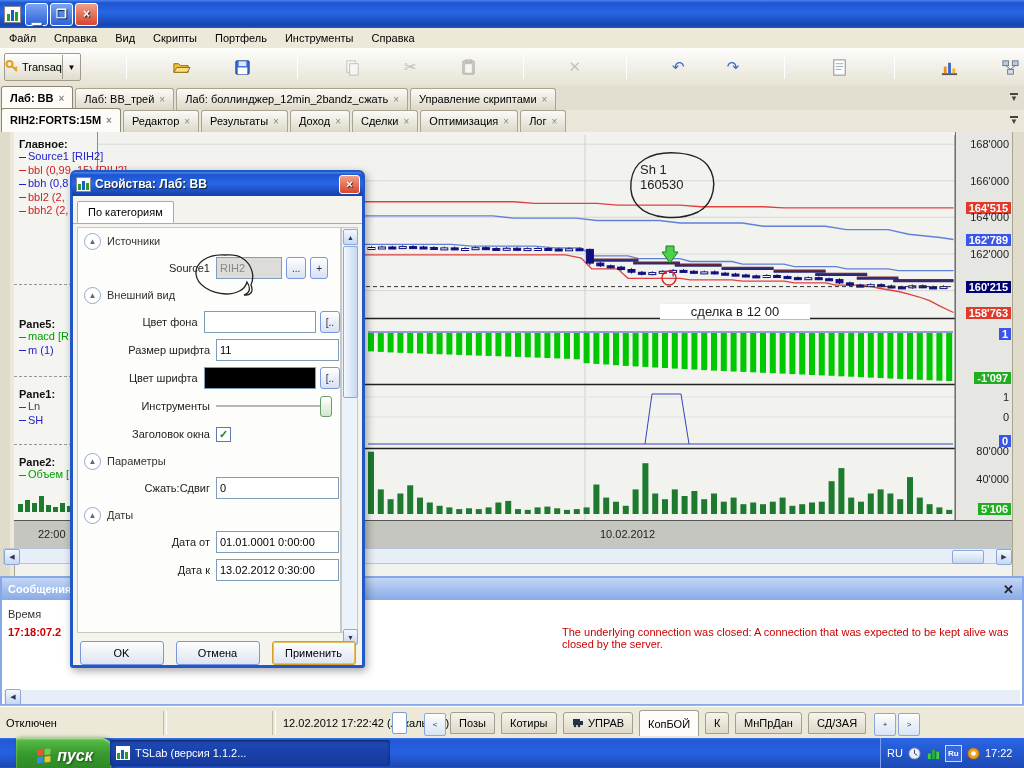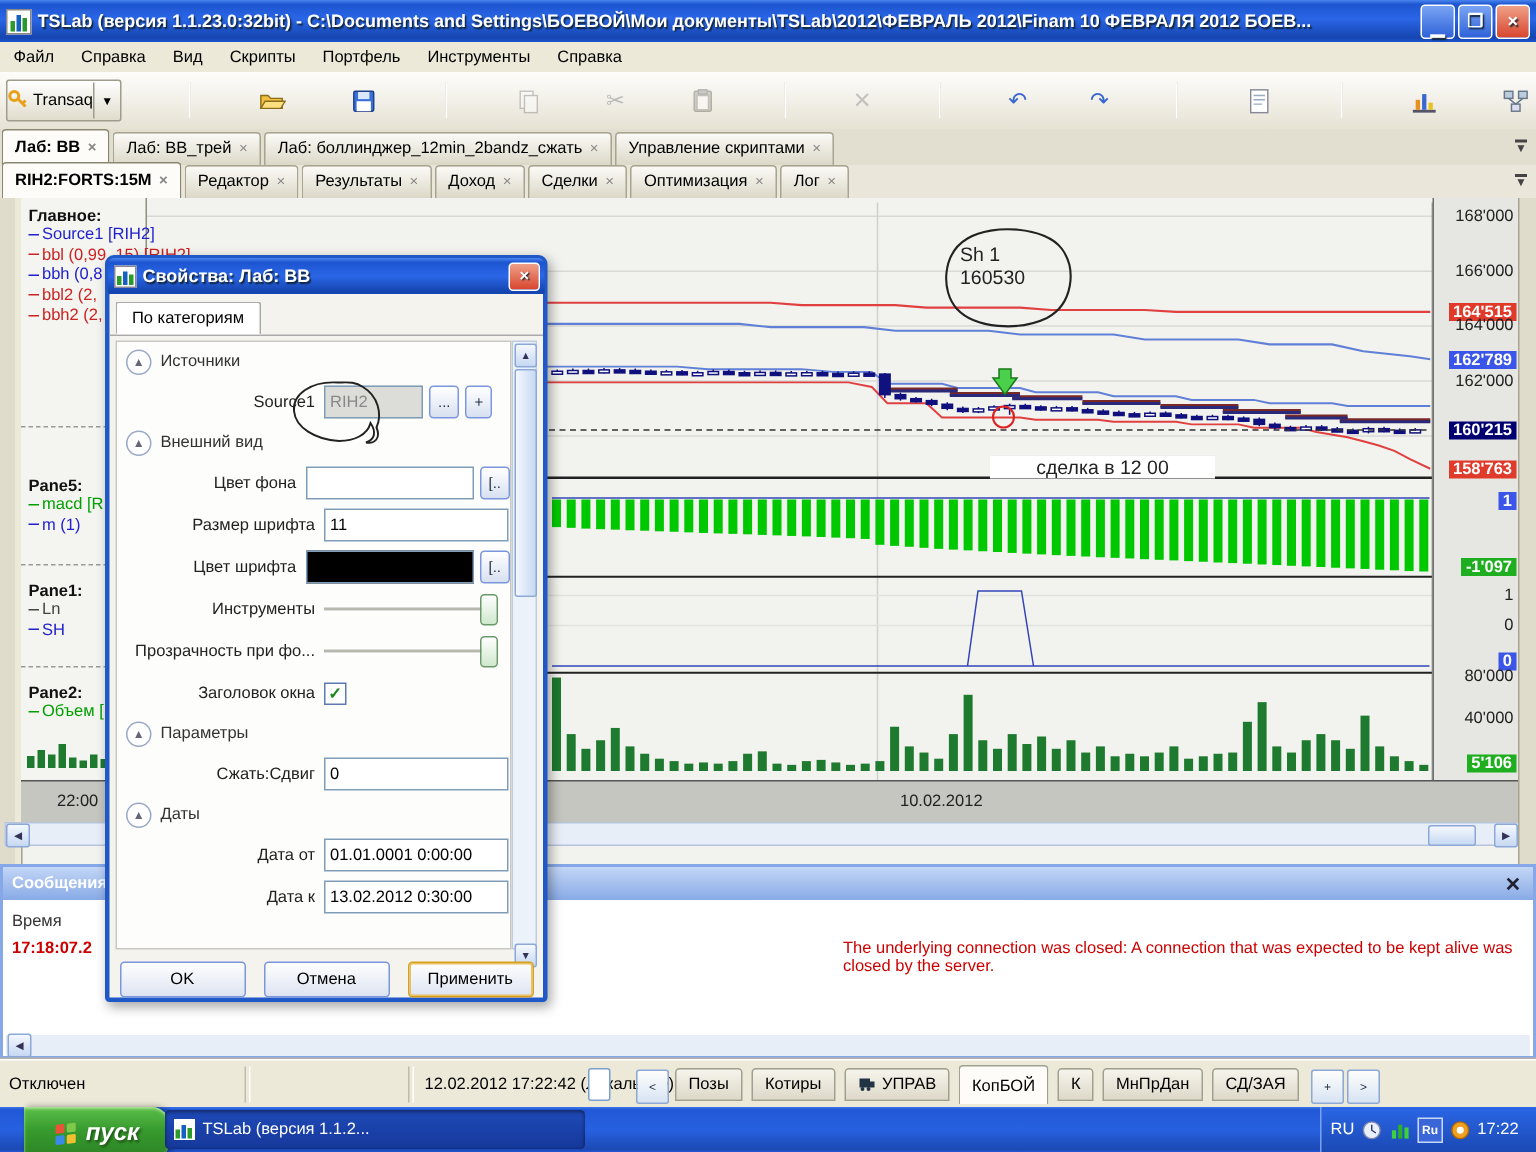--- a/index.html
+++ b/index.html
@@ -151,21 +151,20 @@
 <body>
 
 <div id="root">
 
   <div id="titlebar" class="abs">
     <div class="appicon">
       <div style="width:3px;height:7px;background:#2a9a2a"></div>
       <div style="width:3px;height:11px;background:#1560c0"></div>
       <div style="width:3px;height:9px;background:#2a9a2a"></div>
     </div>
-    <div id="title-text">TSLab (версия 1.1.23.0:32bit) - C:\Documents and Settings\БОЕВОЙ\Мои документы\TSLab\2012\ФЕВРАЛЬ 2012\Finam 10 ФЕВРАЛЯ 2012 БОЕВ...</div>
     <div class="winbtn">
         <span style="margin-top:8px">▁</span>
       </div>
     <div class="winbtn" style="margin-left:2px">❐</div>
     <div class="winbtn close" style="margin:0 4px 0 2px">×</div>
   </div>
 
   <div id="menubar" class="abs">
       <div class="menu-item">Файл</div>
       <div class="menu-item">Справка</div>
@@ -828,26 +827,20 @@
           <div class="dfield" style="width: 115px; background: rgb(0, 0, 0);"></div>
           <div class="dbtn">[..</div>
         </div>
         <div class="drow">
           <div class="lab">Инструменты</div>
           <div class="slider-track">
             <div class="slider-handle"></div>
           </div>
         </div>
         <div class="drow">
-          <div class="lab">Прозрачность при фо...</div>
-          <div class="slider-track">
-            <div class="slider-handle"></div>
-          </div>
-        </div>
-        <div class="drow">
           <div class="lab">Заголовок окна</div>
           <div class="chk">✓</div>
         </div>
         <div class="dsec">
           <div class="circ">▲</div>
           <div>Параметры</div>
         </div>
         <div class="drow">
           <div class="lab">Сжать:Сдвиг</div>
           <div class="dfield" style="width: 115px;">0</div>

